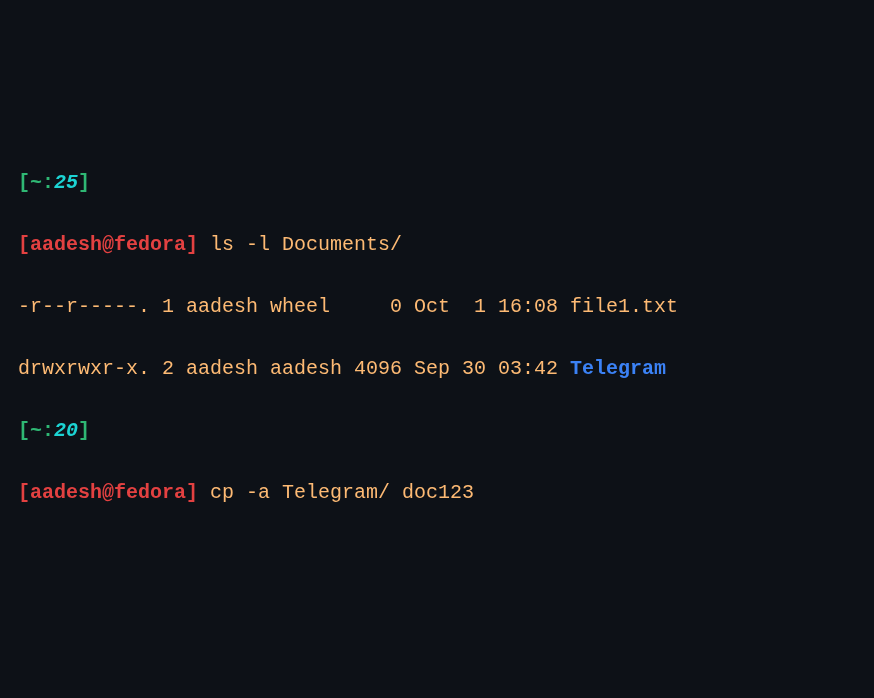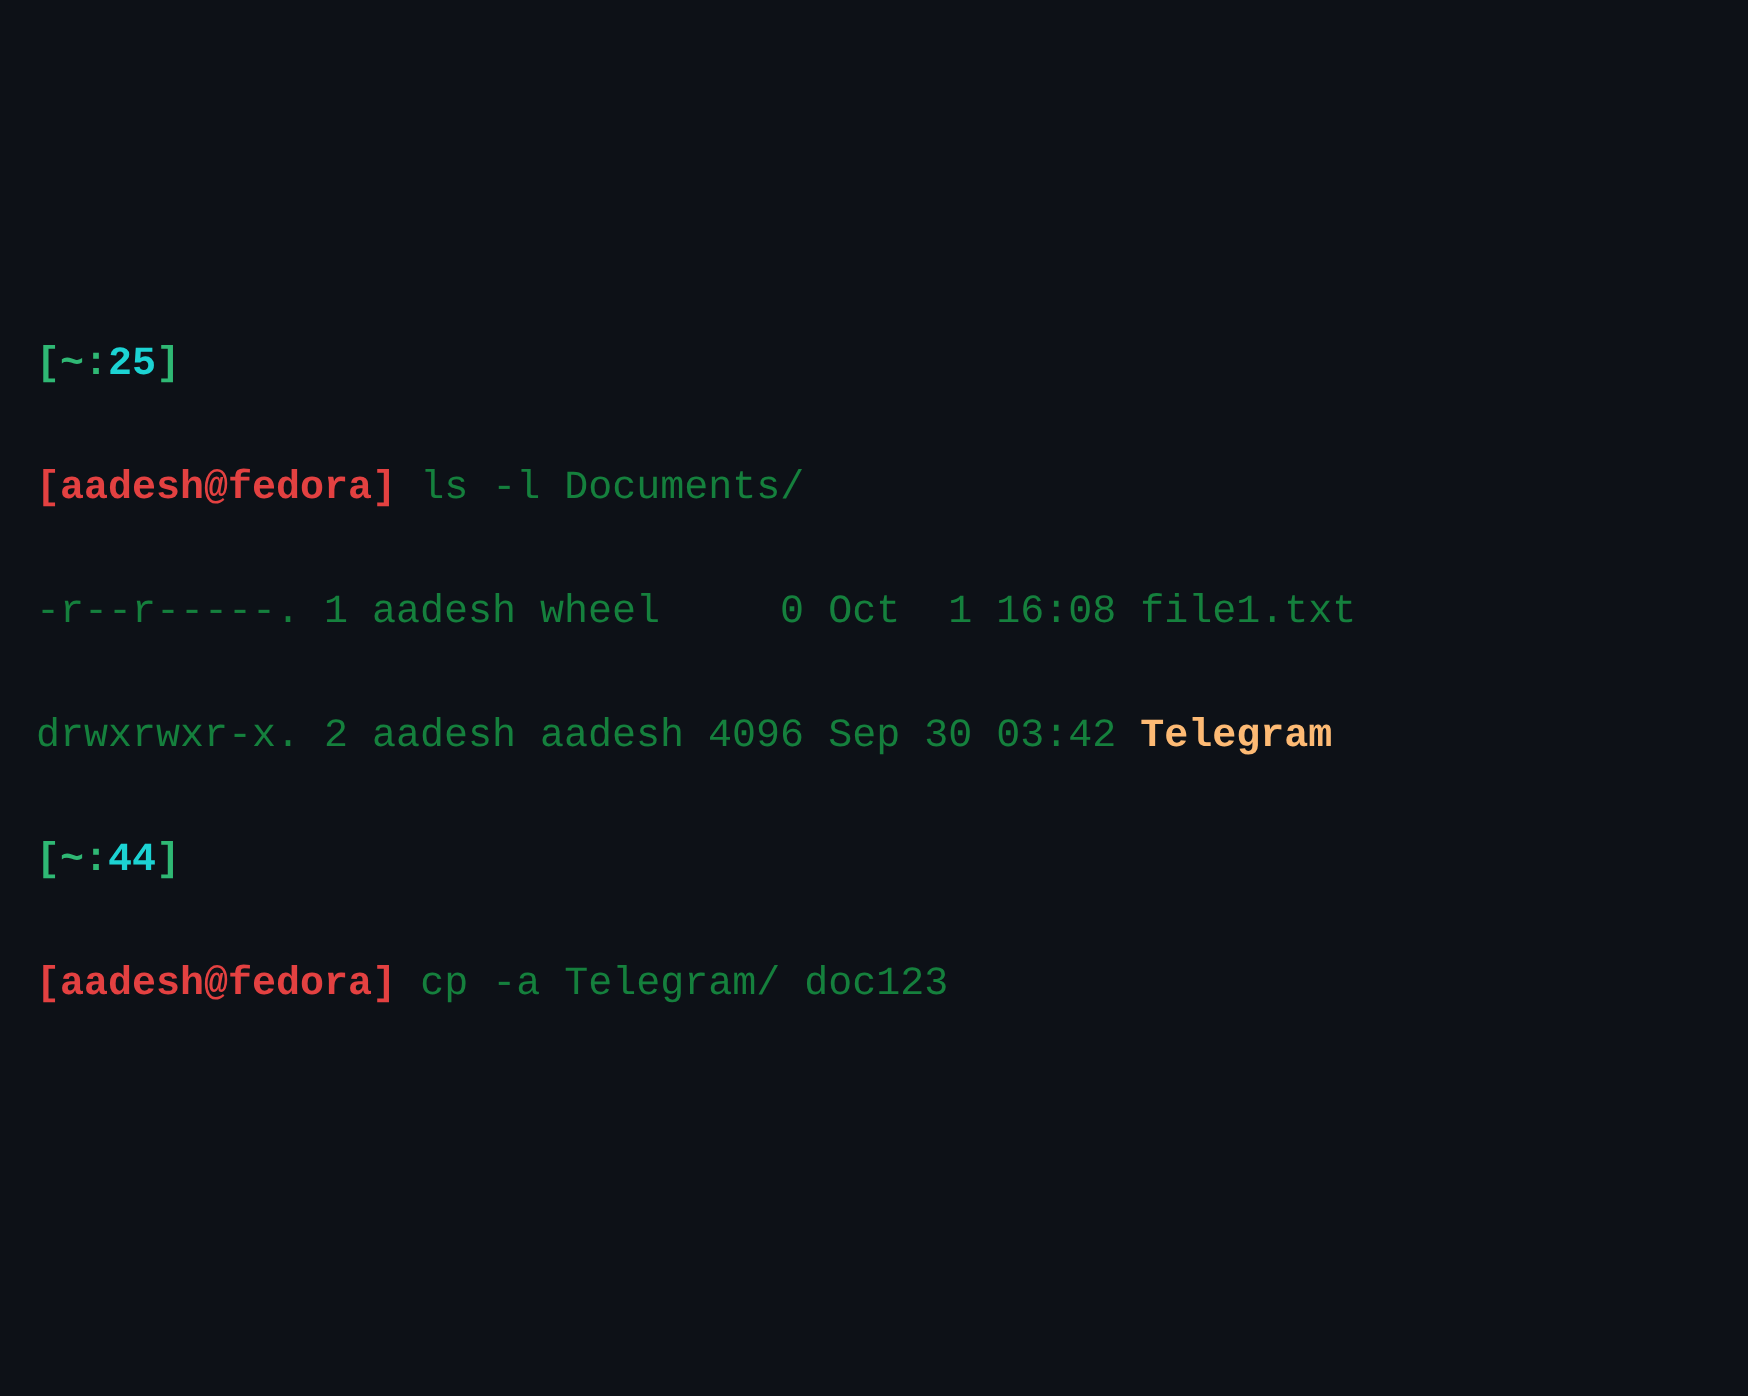--- a/index.html
+++ b/index.html
@@ -10,42 +10,42 @@
     body {
       background-color: #0d1117;
       font-family: 'Menlo', 'Monaco', 'Consolas', 'Courier New', monospace;
       font-size: 20px;
       line-height: 1.55;
       padding: 12px 18px;
       color: #bcbcbc;
       white-space: pre;
     }
     .green { color: #2fb874; font-weight: bold; }
-    .cyan { color: #1cd3d3; font-weight: bold; }
+    .cyan { color: #1cd3d3; font-weight: bold; font-style: italic; }
     .red { color: #e34141; font-weight: bold; }
-    .blue { color: #fdba74; font-weight: bold; }
-    .gray { color: #15803d; }
+    .blue { color: #3b82f6; font-weight: bold; }
+    .gray { color: #fdba74; }
     .line {
       display: block;
     }
     .term {
       display: block;
     }
   </style>
 </head>
 <body>
 
 
 
 <div class="term">
 <span class="line"><span class="green">[</span><span class="green">~</span><span class="green">:</span><span class="cyan">25</span><span class="green">]</span></span>
 <span class="line"><span class="red">[</span><span class="red">aadesh</span><span class="red">@</span><span class="red">fedora</span><span class="red">]</span><span class="gray"> ls -l Documents/</span></span>
 <span id="out1"><span class="line"><span class="gray">-r--r-----. 1 aadesh wheel     0 Oct  1 16:08 </span><span class="gray">file1.txt</span></span>
 <span class="line"><span class="gray">drwxrwxr-x. 2 aadesh aadesh 4096 Sep 30 03:42 </span><span class="blue">Telegram</span></span></span>
-<span class="line"><span class="green">[</span><span class="green">~</span><span class="green">:</span><span class="cyan">44</span><span class="green">]</span></span>
+<span class="line"><span class="green">[</span><span class="green">~</span><span class="green">:</span><span class="cyan">20</span><span class="green">]</span></span>
 <span class="line"><span class="red">[</span><span class="red">aadesh</span><span class="red">@</span><span class="red">fedora</span><span class="red">]</span><span class="gray"> cp -a Telegram/ doc123</span></span>
 
 
 
 
 </div>
 
 
 
 

